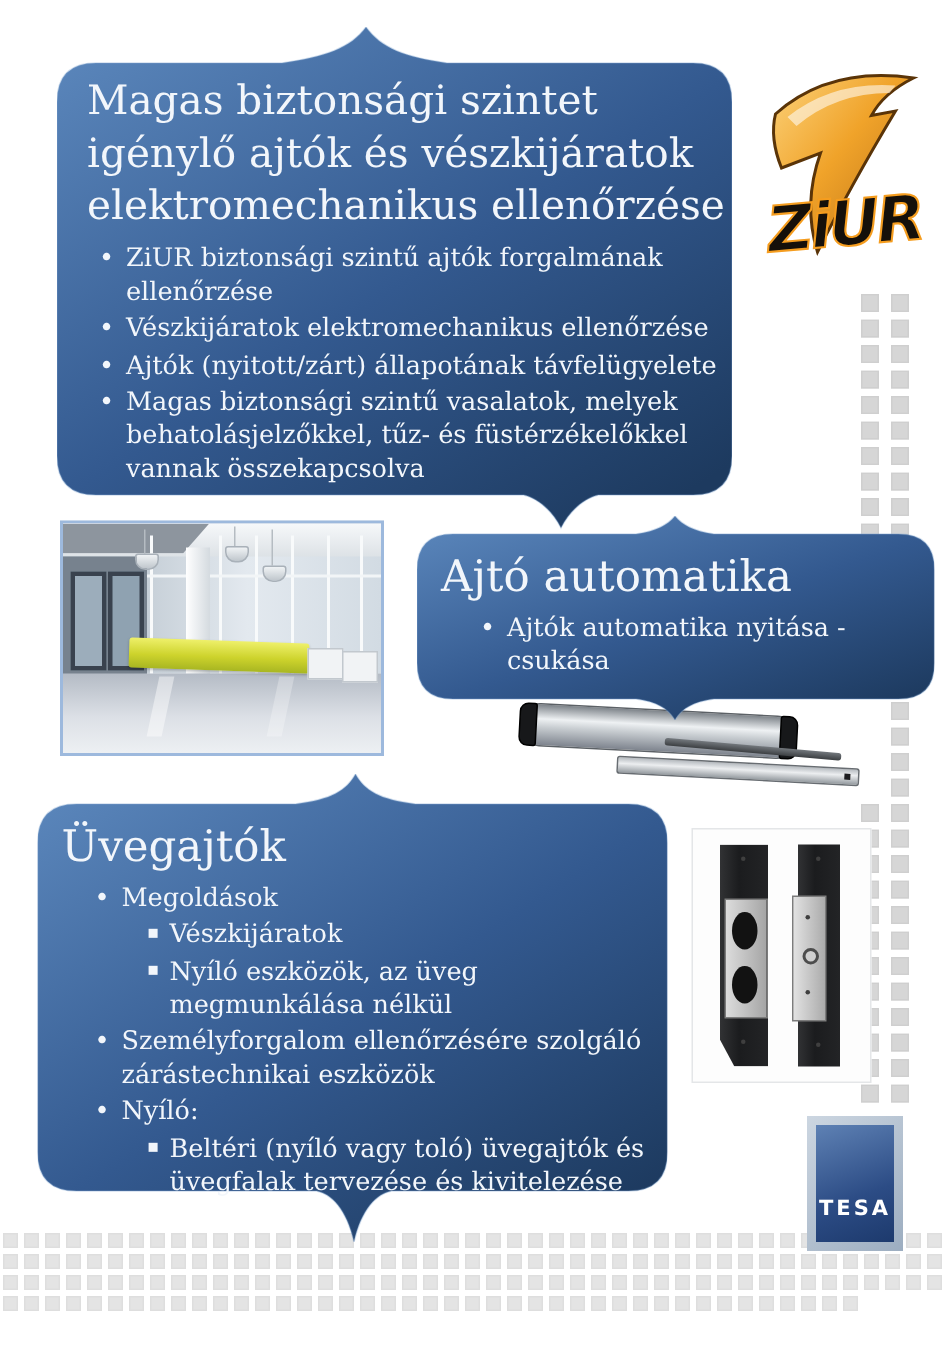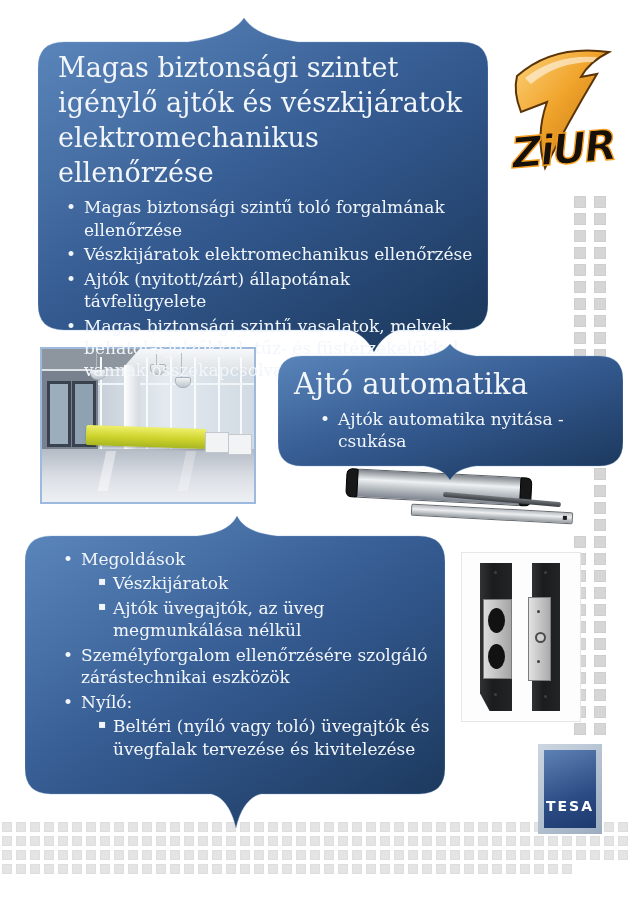--- a/index.html
+++ b/index.html
@@ -339,37 +339,37 @@
       <span class="dot"></span>
       <span class="dot"></span>
       <span class="dot"></span>
       <span class="dot"></span>
       <span class="dot"></span>
       <span class="dot"></span>
       <span class="dot"></span>
       <span class="dot"></span>
     </div>
 
-  <div class="bubble" style="left:38px;top:18px;width:450px;height:336px;">
+  <div class="bubble" style="left:38px;top:18px;width:450px;height:336px;padding-left:12px;">
     <svg width="450" height="336" viewBox="0 0 450 336">
       <defs>
         <linearGradient id="g1" x1="0%" y1="0%" x2="85%" y2="100%">
           <stop offset="0" stop-color="#5d89be"></stop>
             <stop offset="0.55" stop-color="#33598f"></stop>
             <stop offset="1" stop-color="#1d3a5f"></stop>
         </linearGradient>
       </defs>
       <path d="M26,24 H150 C178,20 196,14 206,0 C216,14 232,20 260,24 H424 Q450,24 450,50 V286 Q450,312 424,312 H361 C352,314 342,322 336,334 C330,322 320,314 311,312 H26 Q0,312 0,286 V50 Q0,24 26,24 Z" fill="url(#g1)" stroke="#7ea2cd" stroke-opacity="0.35" stroke-width="1"></path>
     </svg>
     <div class="content" style="left:20px;right:14px;top:32px;">
       <h1 class="b-title">Magas biztonsági szintet igénylő ajtók és vészkijáratok elektromechanikus ellenőrzése</h1>
       <ul class="blist">
         <li>
             <span class="mk">•</span>
-            <span class="tx">Magas biztonsági szintű toló forgalmának ellenőrzése</span>
+            <span class="tx">ZiUR biztonsági szintű ajtók forgalmának ellenőrzése</span>
           </li>
         <li>
             <span class="mk">•</span>
             <span class="tx">Vészkijáratok elektromechanikus ellenőrzése</span>
           </li>
         <li>
             <span class="mk">•</span>
             <span class="tx">Ajtók (nyitott/zárt) állapotának távfelügyelete</span>
           </li>
         <li>
@@ -458,32 +458,33 @@
       <defs>
         <linearGradient id="g3" x1="0%" y1="0%" x2="85%" y2="100%">
           <stop offset="0" stop-color="#5d89be"></stop>
             <stop offset="0.55" stop-color="#33598f"></stop>
             <stop offset="1" stop-color="#1d3a5f"></stop>
         </linearGradient>
       </defs>
       <path d="M26,20 H172 C196,17 206,11 212,0 C218,11 228,17 252,20 H394 Q420,20 420,46 V252 Q420,278 394,278 H236 C226,280 216,290 211,312 C206,290 196,280 186,278 H26 Q0,278 0,252 V46 Q0,20 26,20 Z" fill="url(#g3)" stroke="#7ea2cd" stroke-opacity="0.35" stroke-width="1"></path>
     </svg>
     <div class="content" style="left:16px;right:10px;top:30px;">
+      <h2 class="b-title" style="font-size:29px;margin-bottom:4px;">Üvegajtók</h2>
       <ul class="blist">
         <li style="margin-left:14px;">
             <span class="mk">•</span>
             <span class="tx">Megoldások</span>
           </li>
         <li class="lvl2">
             <span class="mk">▪</span>
             <span class="tx">Vészkijáratok</span>
           </li>
         <li class="lvl2">
             <span class="mk">▪</span>
-            <span class="tx">Ajtók üvegajtók, az üveg megmunkálása nélkül</span>
+            <span class="tx">Nyíló eszközök, az üveg megmunkálása nélkül</span>
           </li>
         <li style="margin-left:14px;">
             <span class="mk">•</span>
             <span class="tx">Személyforgalom ellenőrzésére szolgáló zárástechnikai eszközök</span>
           </li>
         <li style="margin-left:14px;">
             <span class="mk">•</span>
             <span class="tx">Nyíló:</span>
           </li>
         <li class="lvl2">

